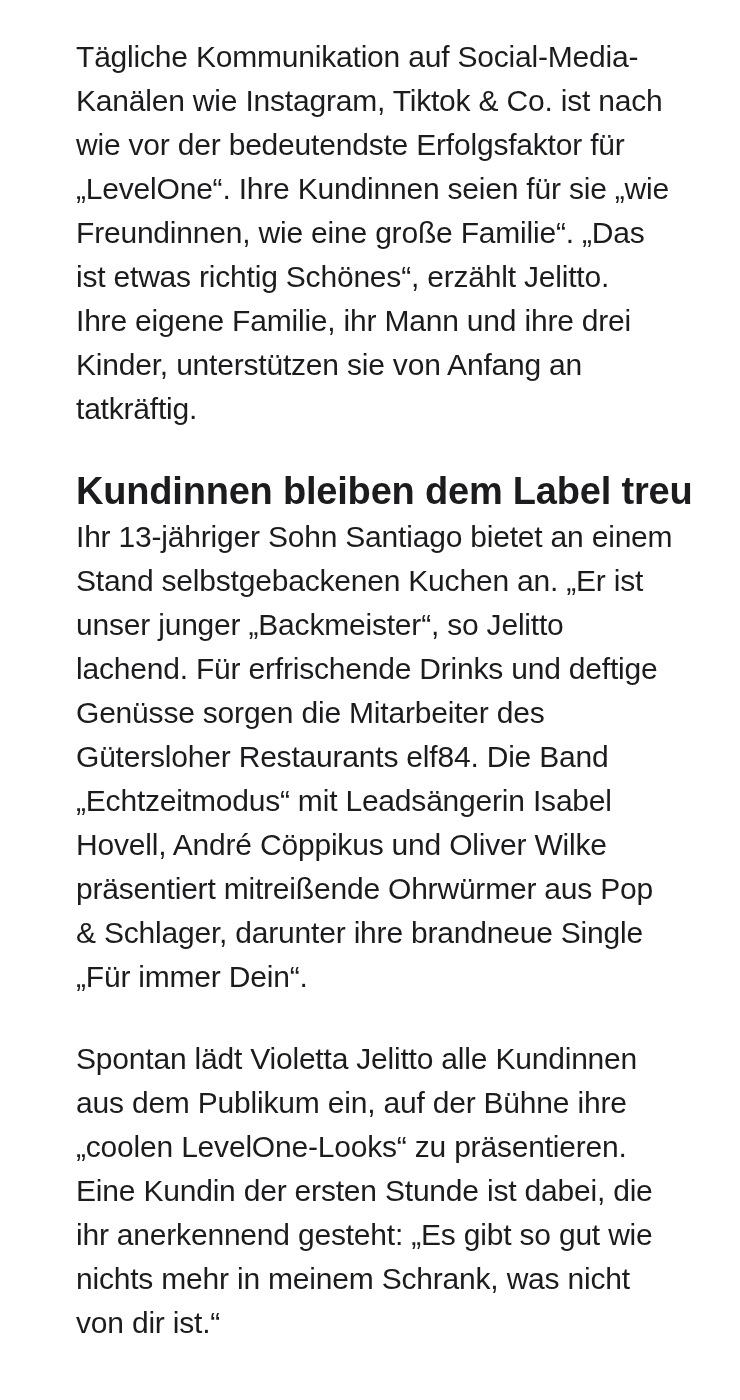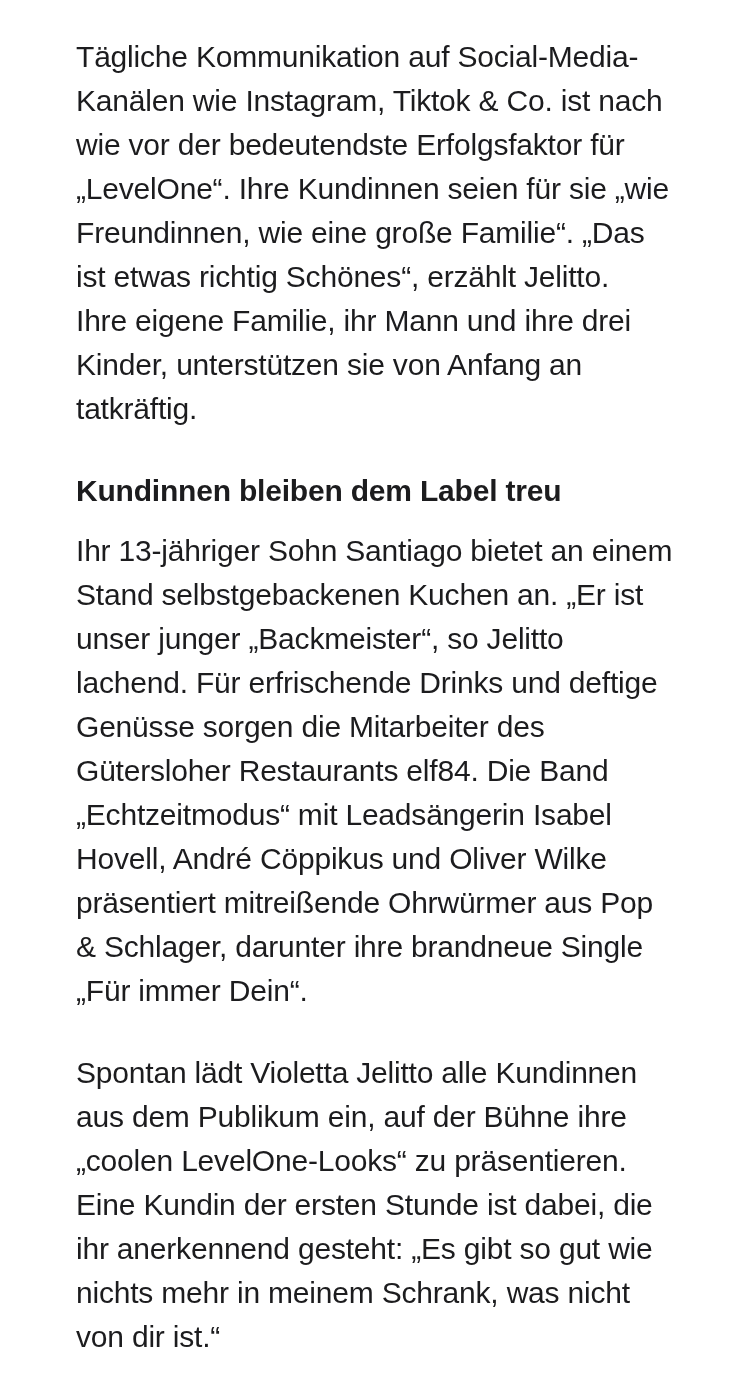--- a/index.html
+++ b/index.html
@@ -21,24 +21,24 @@
     line-height: 44px;
     font-weight: 400;
     color: #1c1c1e;
     letter-spacing: -0.2px;
   }
   .article p {
     margin: 0 0 38px 0;
     white-space: pre; 
   }
   .article h2 {
-    font-size: 30px;
+    font-size: 38px;
     line-height: 44px;
     font-weight: 700;
-    margin: 0 0 16px 0;
+    margin: 0 0 2px 0;
     white-space: pre;
     letter-spacing: -0.2px;
   }
 </style>
 </head>
 <body>
 
 <main class="article">
   <p>Tägliche Kommunikation auf Social-Media-
 Kanälen wie Instagram, Tiktok &amp; Co. ist nach

